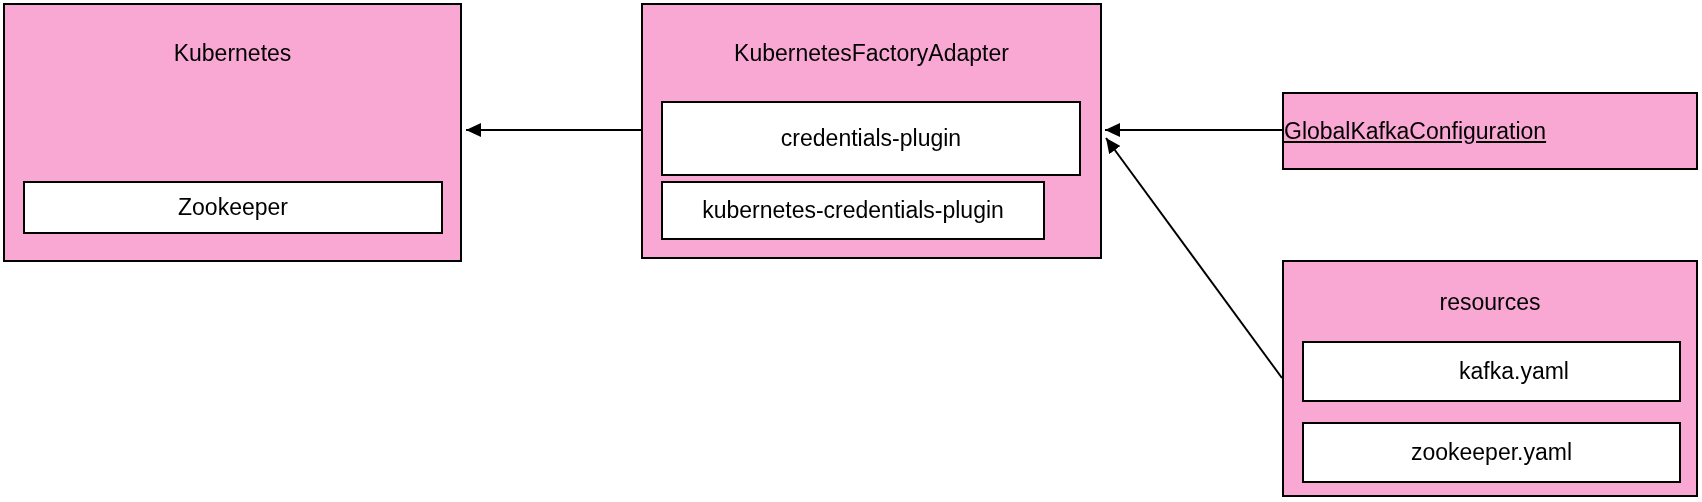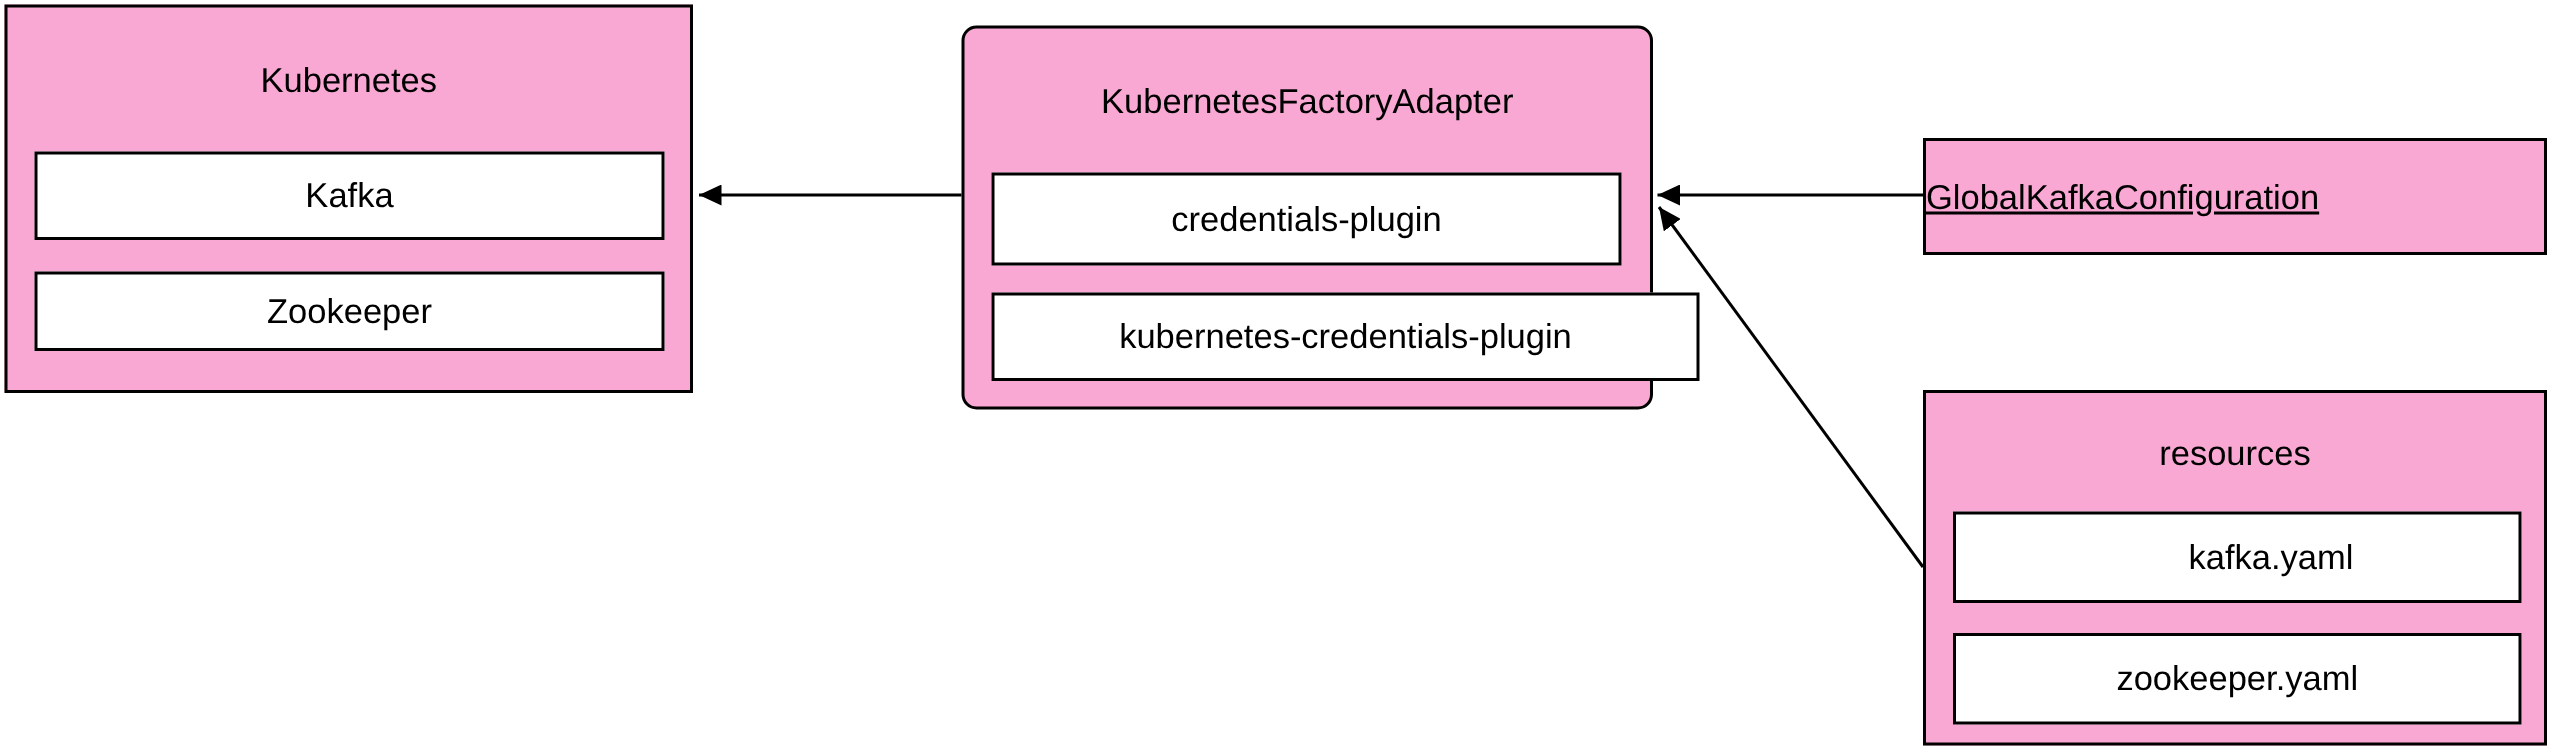--- a/index.html
+++ b/index.html
@@ -52,46 +52,43 @@
     pointer-events: none;
   }
 
   
   #kubernetes-box   { left: 3px;   top: 3px;   width: 459px; height: 259px; }
   #kubernetes-title { top: 0; height: 96px; }
   #kafka-box        { left: 18px;  top: 96px;  width: 420px; height: 59px; }
   #zookeeper-box    { left: 18px;  top: 176px; width: 420px; height: 53px; }
 
   
-  #adapter-box      { left: 641px; top: 17px;   width: 461px; height: 256px; border-radius: 10px; }
+  #adapter-box      { left: 641px; top: 3px;   width: 461px; height: 256px; }
   #adapter-title    { top: 0; height: 96px; }
-  #credentials-plugin-box            { left: 18px; top: 96px;  width: 420px; height: 62px; }
-  #kubernetes-credentials-plugin-box { left: 18px; top: 176px; width: 472px; height: 59px; }
+  #credentials-plugin-box            { left: 18px; top: 96px;  width: 420px; height: 75px; }
+  #kubernetes-credentials-plugin-box { left: 18px; top: 176px; width: 384px; height: 59px; }
 
   
   #global-kafka-box { left: 1282px; top: 92px; width: 416px; height: 78px;
                       display: flex; align-items: center; 
                       white-space: nowrap; }
 
   
   #resources-box    { left: 1282px; top: 260px; width: 416px; height: 237px; }
   #resources-title  { top: 0; height: 80px; }
   #kafka-yaml-box     { left: 18px; top: 79px;  width: 379px; height: 61px; padding-left: 45px; }
   #zookeeper-yaml-box { left: 18px; top: 160px; width: 379px; height: 61px; }
 </style>
 </head>
 <body>
 
 <div class="canvas">
 
   <div class="box" id="kubernetes-box">
     <div class="box-title" id="kubernetes-title">Kubernetes</div>
-    <div class="inner-box" id="kafka-box">
-      <span>Kafka</span>
-    </div>
     <div class="inner-box" id="zookeeper-box">
       <span>Zookeeper</span>
     </div>
   </div>
 
   <div class="box" id="adapter-box">
     <div class="box-title" id="adapter-title">KubernetesFactoryAdapter</div>
     <div class="inner-box" id="credentials-plugin-box">
       <span>credentials-plugin</span>
     </div>

